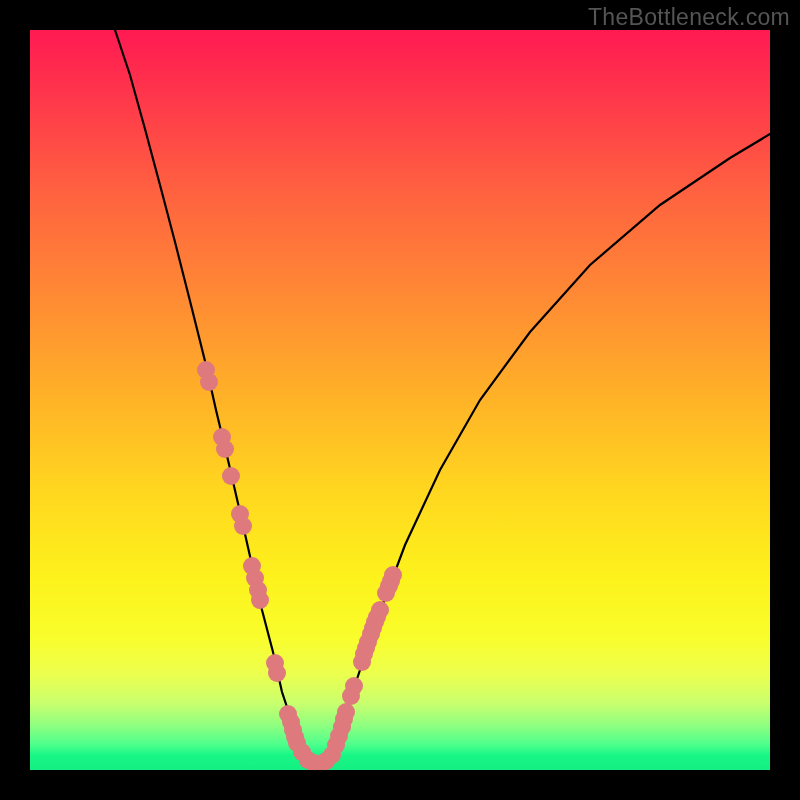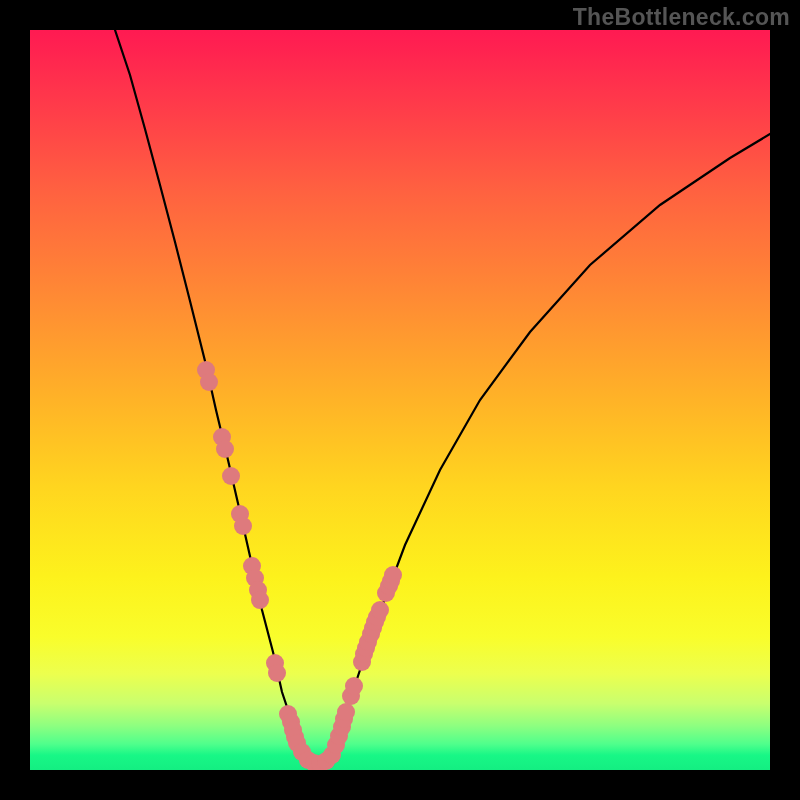--- a/index.html
+++ b/index.html
@@ -42,21 +42,21 @@
       #14ee82 100%
     );
   }
   .watermark {
     position: absolute;
     top: 4px;
     right: 10px;
     color: #555;
     font-size: 23px;
     letter-spacing: 0.3px;
-    font-weight: 700;
+    font-weight: 400;
   }
   svg.curve {
     position: absolute;
     top: 0;
     left: 0;
     width: 740px;
     height: 740px;
   }
 </style>
 </head>

